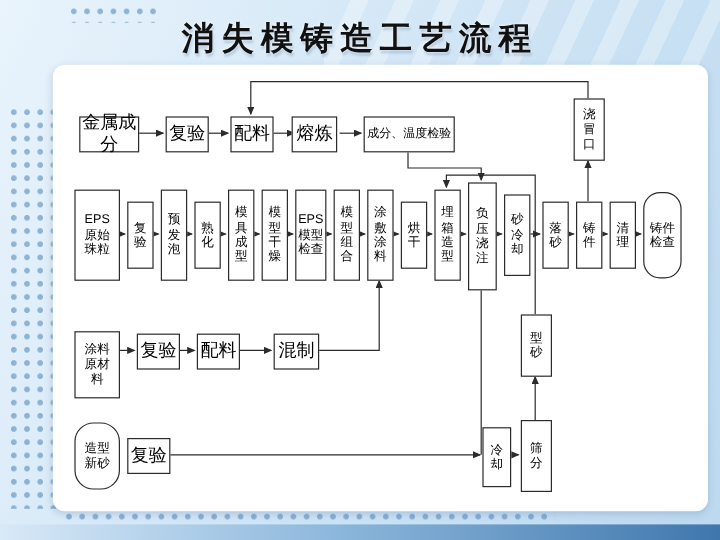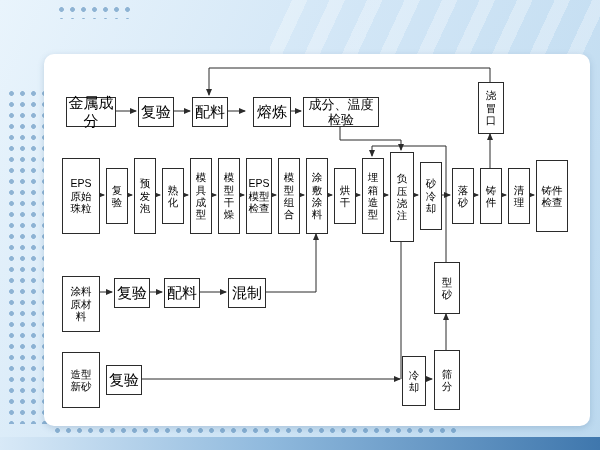--- a/index.html
+++ b/index.html
@@ -20,35 +20,36 @@
   #panel{position:absolute;left:44px;top:54px;width:546px;height:372px;background:#ffffff;
          border-radius:10px;box-shadow:0 2px 6px rgba(70,110,150,.25);z-index:1;}
   #title{position:absolute;left:0;top:14px;width:600px;text-align:center;z-index:4;
          font-size:27px;font-weight:bold;color:#111;letter-spacing:6px;
          text-shadow:0 0 3px rgba(255,255,255,.95),1px 2px 2px rgba(110,145,180,.45);}
   .wires{position:absolute;left:0;top:0;z-index:2;}
   .bx{position:absolute;background:#fff;border:1px solid #2b2b2b;z-index:3;
       display:flex;align-items:center;justify-content:center;text-align:center;
       white-space:pre-line;font-size:10.5px;line-height:1.18;color:#000;}
   .f11{font-size:15px;}
-  .f9{font-size:13px;letter-spacing:0;}
+  .f9{font-size:10px;letter-spacing:0;}
 </style>
 </head>
 <body>
 
 <div id="slide">
 
   <div class="streaks"></div>
   <div class="dots" id="dots-top-left"></div>
   <div class="dots" id="dots-left"></div>
   <div class="dots" id="dots-bottom"></div>
   <div id="bottom-bar"></div>
 
   <div id="panel"></div>
 
+  <div id="title">消失模铸造工艺流程</div>
 
   <svg class="wires" width="600" height="450">
     <defs>
       <marker id="arw" markerWidth="7" markerHeight="7" refX="6" refY="3" orient="auto">
         <path d="M0,0 L7,3 L0,6 z" fill="#2b2b2b"></path>
       </marker>
     </defs>
     <g stroke="#2b2b2b" stroke-width="1" fill="none">
       <path d="M114,111 H136" marker-end="url(#arw)"></path>
       <path d="M172,111 H190" marker-end="url(#arw)"></path>
@@ -81,21 +82,21 @@
       <path d="M401,240 V379"></path>
       <path d="M424,379 H432" marker-end="url(#arw)"></path>
       <path d="M446,350 V314" marker-end="url(#arw)"></path>
       <path d="M446,262 V146 H372 V156" marker-end="url(#arw)"></path>
     </g>
   </svg>
 
   <div class="bx f11" style="left:66px;top:97px;width:48px;height:28px;">金属成分</div>
   <div class="bx f11" style="left:138px;top:97px;width:34px;height:28px;">复验</div>
   <div class="bx f11" style="left:192px;top:97px;width:34px;height:28px;">配料</div>
-  <div class="bx f11" style="left:253px;top:97px;width:36px;height:28px;">熔炼</div>
+  <div class="bx f11" style="left:243px;top:97px;width:36px;height:28px;">熔炼</div>
   <div class="bx f9" style="left:303px;top:97px;width:74px;height:28px;">成分、温度检验</div>
   <div class="bx" style="left:478px;top:82px;width:24px;height:50px;">浇
 冒
 口</div>
 
   <div class="bx" style="left:62px;top:158px;width:36px;height:74px;">EPS
 原始
 珠粒</div>
   <div class="bx" style="left:106px;top:168px;width:20px;height:54px;">复
 验</div>
@@ -135,33 +136,33 @@
 注</div>
   <div class="bx" style="left:420px;top:162px;width:20px;height:66px;">砂
 冷
 却</div>
   <div class="bx" style="left:452px;top:168px;width:20px;height:54px;">落
 砂</div>
   <div class="bx" style="left:480px;top:168px;width:20px;height:54px;">铸
 件</div>
   <div class="bx" style="left:508px;top:168px;width:20px;height:54px;">清
 理</div>
-  <div class="bx" style="left:536px;top:160px;width:30px;height:70px;">铸件
+  <div class="bx" style="left:536px;top:160px;width:30px;height:70px;border-radius:14px;">铸件
 检查</div>
 
   <div class="bx" style="left:62px;top:276px;width:36px;height:54px;">涂料
 原材
 料</div>
   <div class="bx f11" style="left:114px;top:278px;width:34px;height:28px;">复验</div>
   <div class="bx f11" style="left:164px;top:278px;width:34px;height:28px;">配料</div>
   <div class="bx f11" style="left:228px;top:278px;width:36px;height:28px;text-align:center;">混制</div>
   <div class="bx" style="left:434px;top:262px;width:24px;height:50px;">型
 砂</div>
 
-  <div class="bx" style="left:62px;top:352px;width:36px;height:54px;">造型
+  <div class="bx" style="left:62px;top:352px;width:36px;height:54px;border-radius:16px;">造型
 新砂</div>
   <div class="bx f11" style="left:106px;top:365px;width:34px;height:28px;">复验</div>
   <div class="bx" style="left:402px;top:356px;width:22px;height:48px;">冷
 却</div>
   <div class="bx" style="left:434px;top:350px;width:24px;height:58px;">筛
 分</div>
 
 </div>
 
 </body></html>

